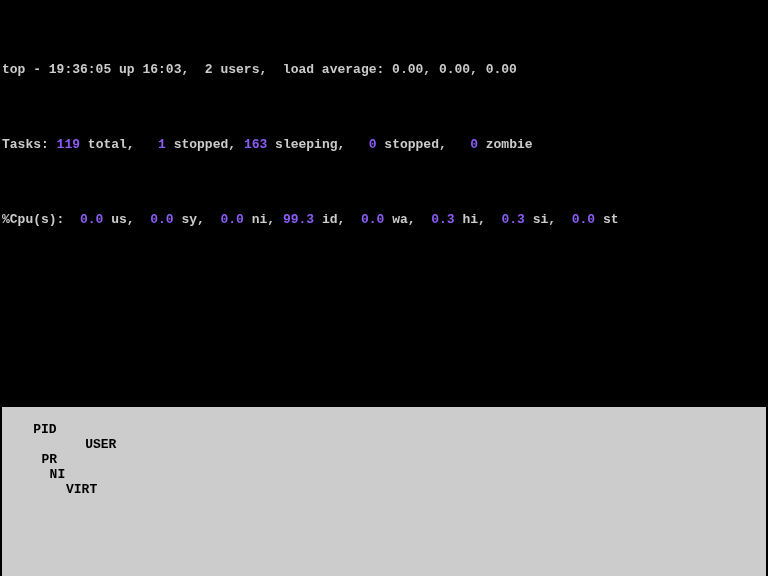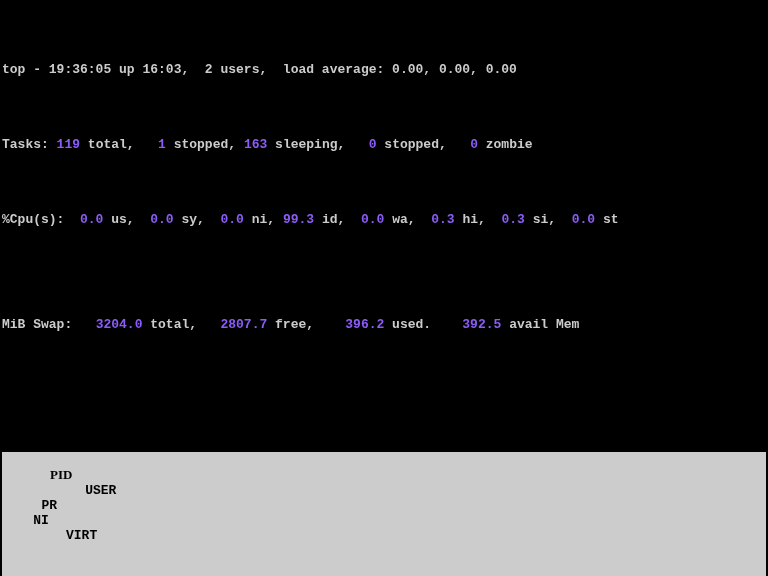--- a/index.html
+++ b/index.html
@@ -24,45 +24,44 @@
   .dim  { color: #ccc; }
   .header-row {
     background: #ccc;
     color: #000;
     display: block;
     width: 100%;
   }
   .row { display: block; }
   .cell { display: inline-block; }
   
-  .c-pid   { width: 56px; text-align: center; font-family: Liberation Serif, serif; }
+  .c-pid   { width: 56px; text-align: left; }
   .c-user  { width: 72px; text-align: left;  padding-left:4px;margin-left:48px;}
   .c-pr    { width: 32px; text-align: center; }
-  .c-ni    { width: 32px; }
+  .c-ni    { width: 32px; text-align: right; }
   .c-virt  { width: 64px; text-align: right; }
   .header-row .cell { color:#000; }
 </style>
 </head>
 <body>
 
 <div class="screen">
 
   
   <div class="hdr-line"><span class="dim">top - </span><span class="dim">19:36:05</span><span class="dim"> up 16:03,  2 users,  load average: 0.00, 0.00, 0.00</span></div>
 
   
   <div class="hdr-line"><span class="dim">Tasks:</span><span class="bold"> 119 </span><span class="dim">total,   </span><span class="bold">1 </span><span class="dim">stopped, </span><span class="bold">163 </span><span class="dim">sleeping,   </span><span class="bold">0 </span><span class="dim">stopped,   </span><span class="bold">0 </span><span class="dim">zombie</span></div>
 
   
   <div class="hdr-line"><span class="dim">%Cpu(s):  </span><span class="bold">0.0 </span><span class="dim">us,  </span><span class="bold">0.0 </span><span class="dim">sy,  </span><span class="bold">0.0 </span><span class="dim">ni, </span><span class="bold">99.3 </span><span class="dim">id,  </span><span class="bold">0.0 </span><span class="dim">wa,  </span><span class="bold">0.3 </span><span class="dim">hi,  </span><span class="bold">0.3 </span><span class="dim">si,  </span><span class="bold">0.0 </span><span class="dim">st</span></div>
 
   
 
   
-  <div class="hdr-line"><span class="dim">MiB Swap:   </span><span class="bold">3204.0 </span><span class="dim">total,   </span><span class="bold">2807.7 </span><span class="dim">free,    </span><span class="bold">396.2 </span><span class="dim">used.    </span><span class="bold">392.5 </span><span class="dim">avail Mem</span></div>
 
   <div style="height:15px"></div>
 
   
   <div class="row header-row">
     <span class="cell c-pid">PID</span>
     <span class="cell c-user">USER</span>
     <span class="cell c-pr">PR</span>
     <span class="cell c-ni">NI</span>
     <span class="cell c-virt">VIRT</span>

